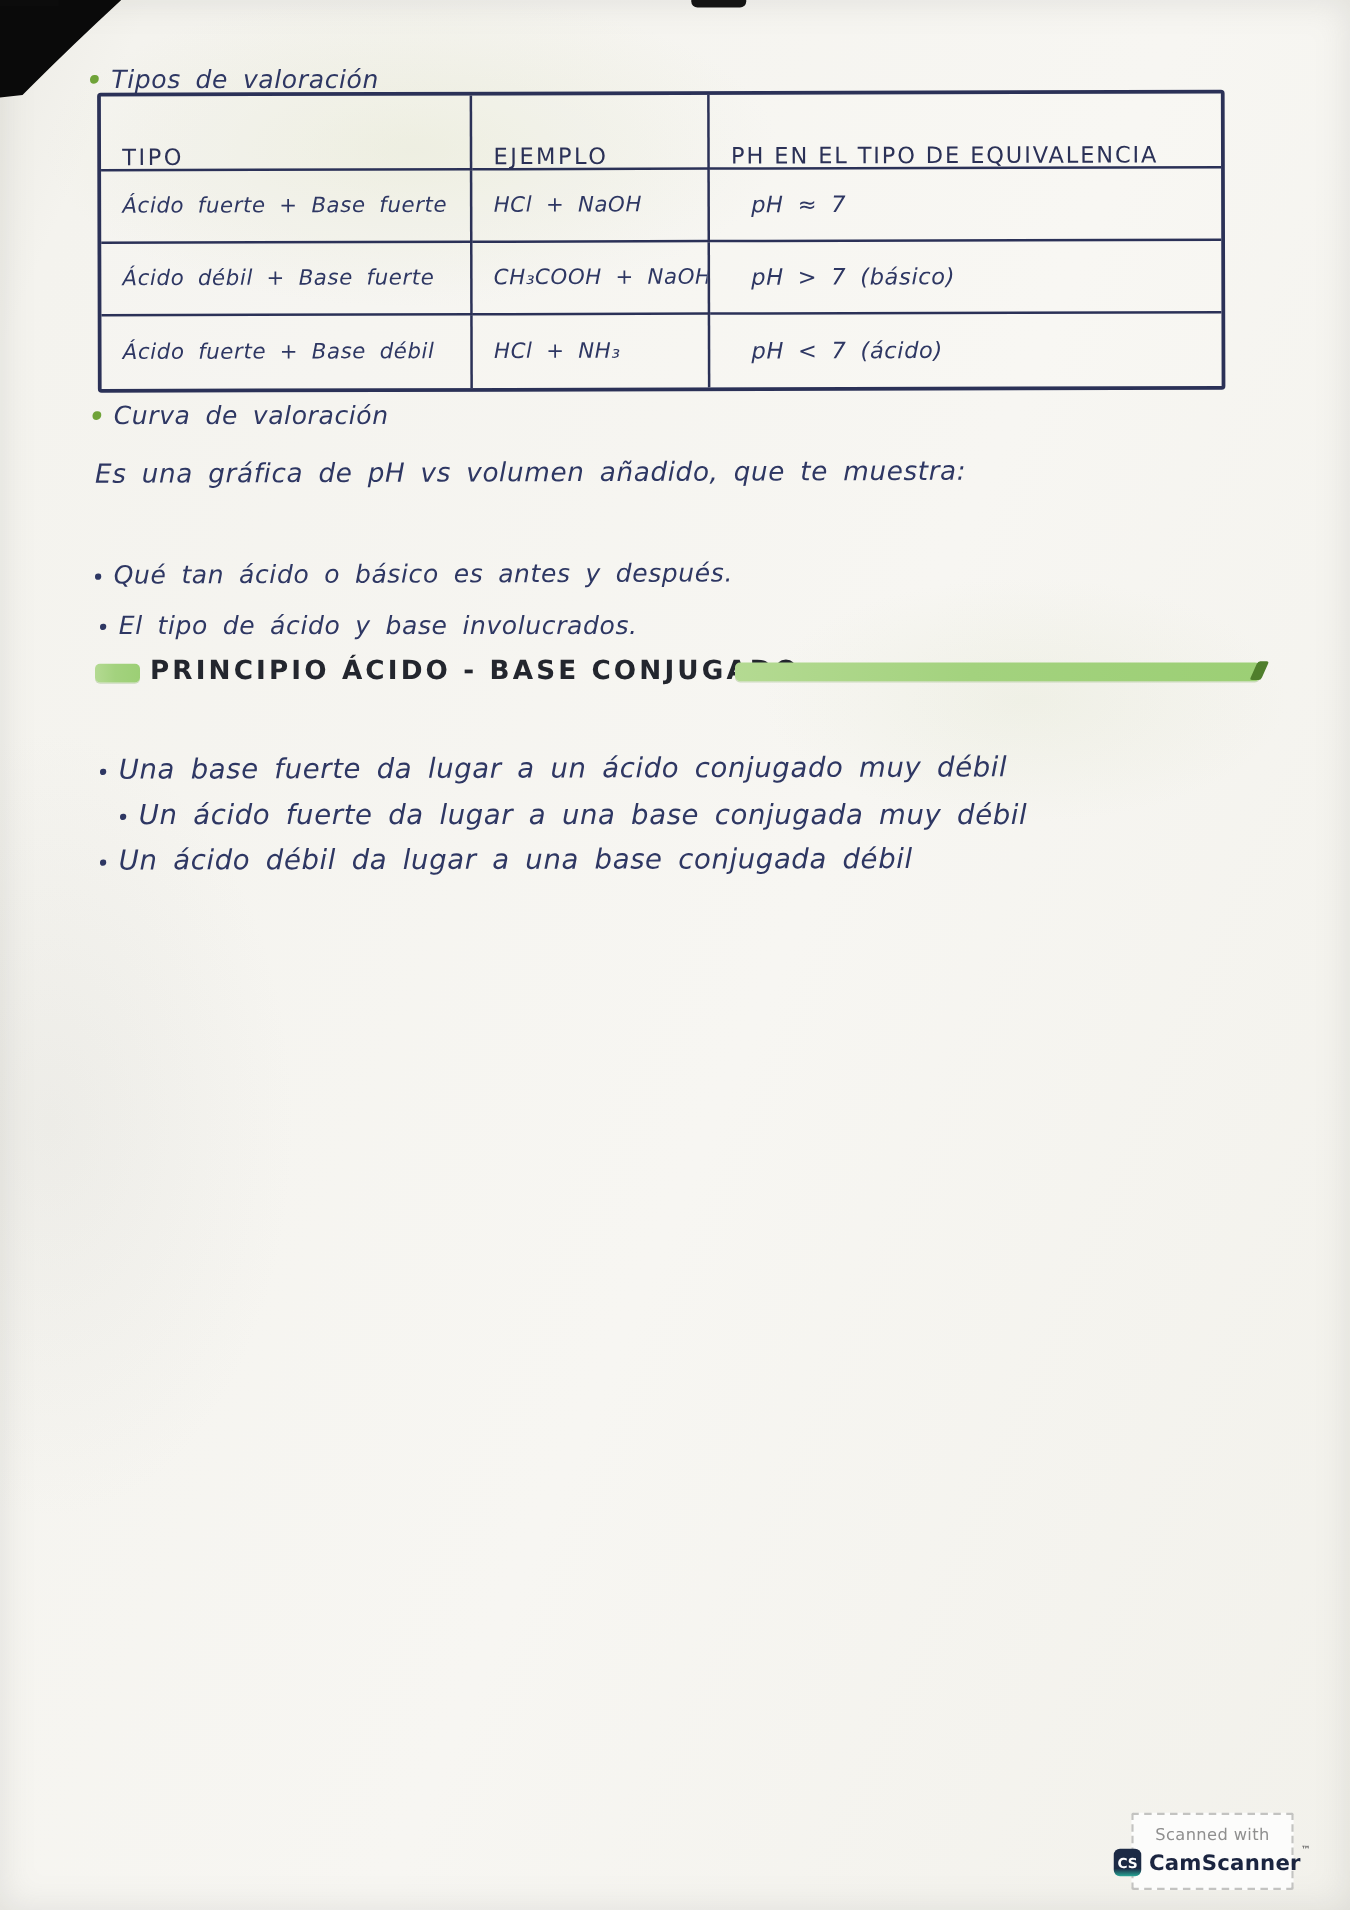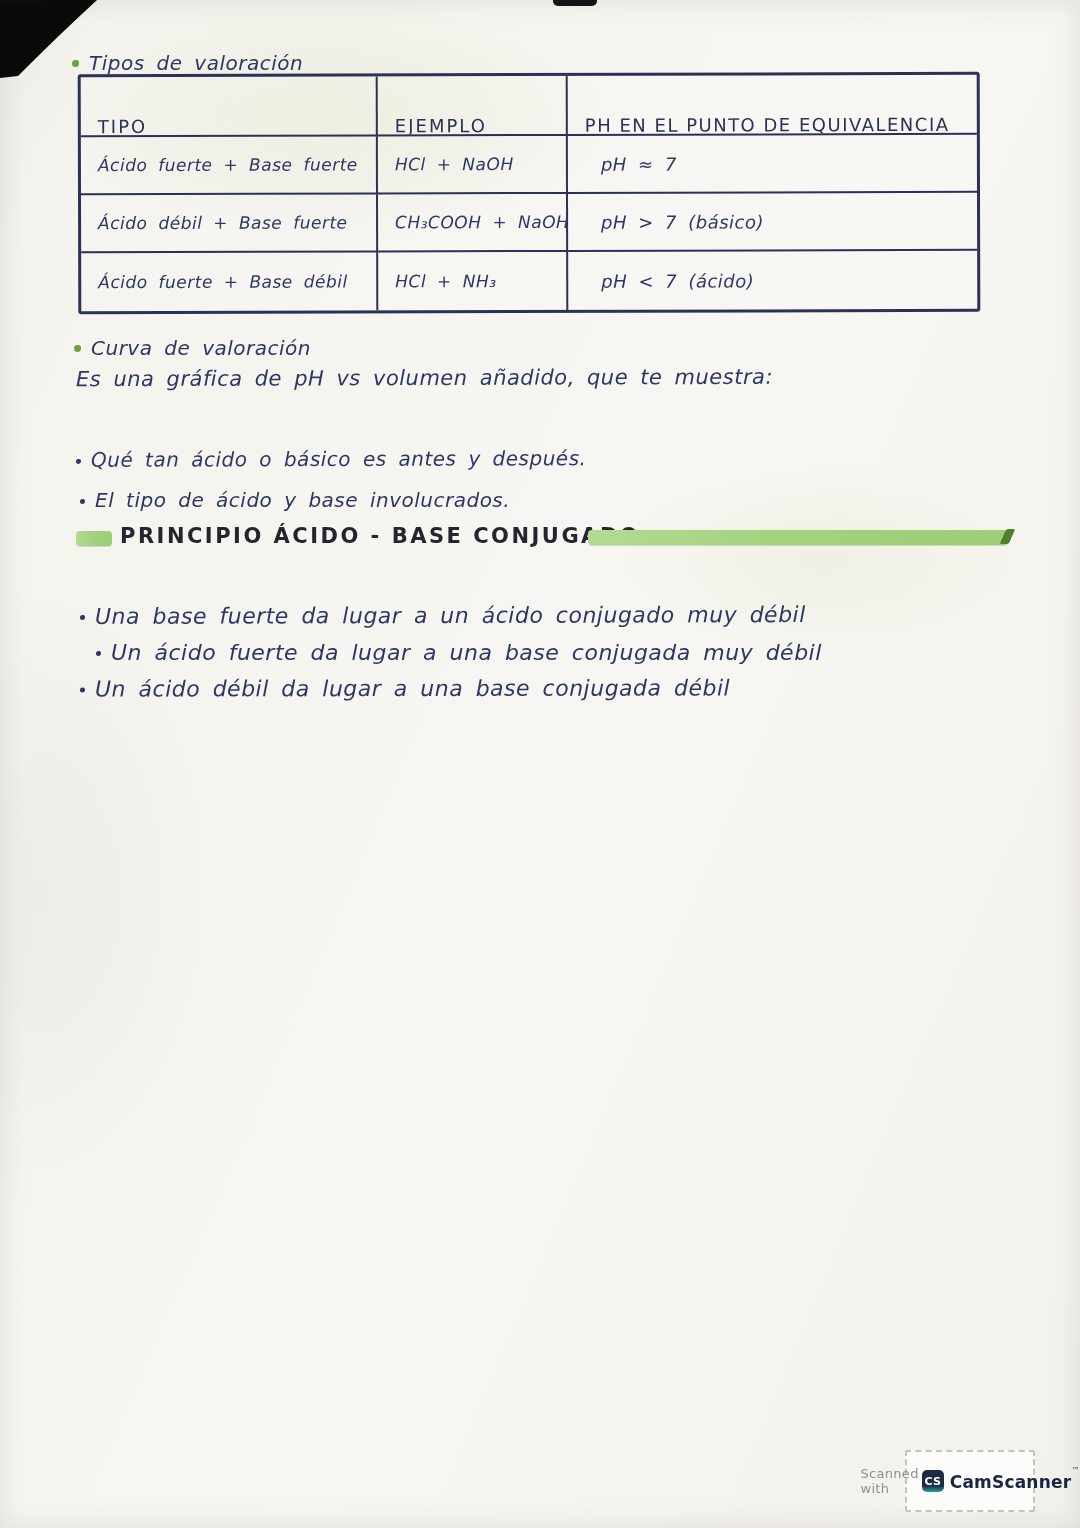--- a/index.html
+++ b/index.html
@@ -92,21 +92,21 @@
     position:absolute;
     font-size:21px; font-weight:600; letter-spacing:2.5px;
     color:#23262e; white-space:nowrap;
   }
 
   
   .cs-badge {
     position:absolute; left:905px; top:1450px; width:130px; height:62px;
     border:2px dashed #c3c3c1; border-radius:2px;
     background:#fcfcfb;
-    display:flex; align-items:center; justify-content:center;
+    display:flex; flex-direction:column; align-items:center; justify-content:center;
     gap:3px;
   }
   .cs-badge .scanned-with { font-size:13px; color:#8f8f8f; letter-spacing:0.3px; }
   .cs-row { display:flex; align-items:flex-end; gap:6px; }
   .cs-logo {
     width:22px; height:22px; border-radius:5px;
     background:linear-gradient(180deg,#1c2a45 0%, #1c2a45 72%, #27a796 100%);
     display:flex; align-items:center; justify-content:center;
     color:#ffffff; font-size:11px; font-weight:700; letter-spacing:0;
   }
@@ -130,21 +130,21 @@
   </div>
 
   <div class="notes-table">
     <div class="cell c1 rb">
         <span class="caps th">TIPO</span>
       </div>
     <div class="cell c2 rb">
         <span class="caps th">EJEMPLO</span>
       </div>
     <div class="cell rb">
-        <span class="caps th" style="letter-spacing:1.5px;">PH EN EL PUNTO DE EQUIVALENCIA</span>
+        <span class="caps th" style="letter-spacing:1.5px;">PH EN EL TIPO DE EQUIVALENCIA</span>
       </div>
 
     <div class="cell c1 rb">
         <span class="hand td">Ácido fuerte + Base fuerte</span>
       </div>
     <div class="cell c2 rb">
         <span class="hand td">HCl + NaOH</span>
       </div>
     <div class="cell rb">
         <span class="hand td3">pH ≈ 7</span>
@@ -164,21 +164,21 @@
         <span class="hand td">Ácido fuerte + Base débil</span>
       </div>
     <div class="cell c2">
         <span class="hand td">HCl + NH₃</span>
       </div>
     <div class="cell">
         <span class="hand td3">pH &lt; 7 (ácido)</span>
       </div>
   </div>
 
-  <div class="line title-line" style="left:74px; top:336px;">
+  <div class="line title-line" style="left:74px; top:320px;">
     <span class="dot dot-green"></span>
     <span class="hand">Curva de valoración</span>
   </div>
 
   <div class="line intro-line" style="left:76px; top:366px; transform:rotate(-0.2deg);">
     <span class="hand">Es una gráfica de pH vs volumen añadido, que te muestra:</span>
   </div>
 
   <div class="line bullet-line" style="left:76px; top:447px; transform:rotate(-0.2deg);">
     <span class="dot dot-ink"></span>

